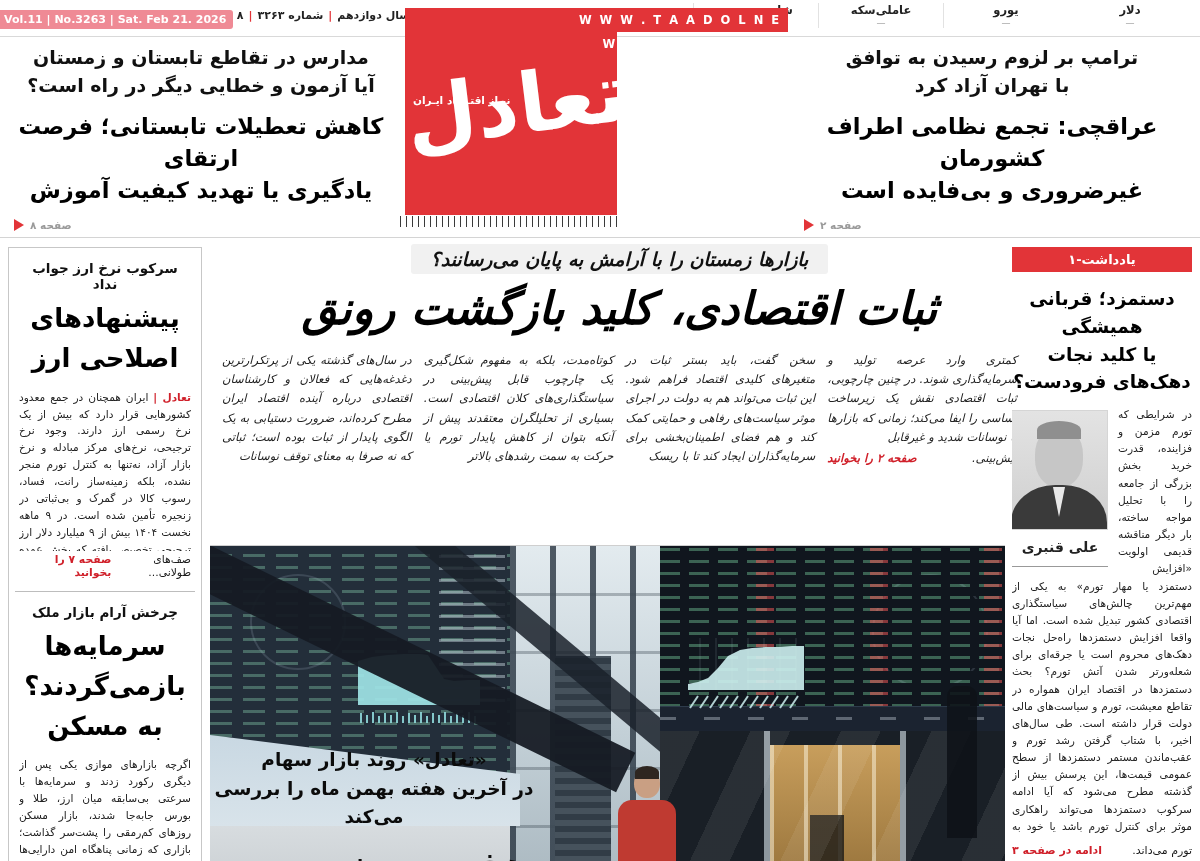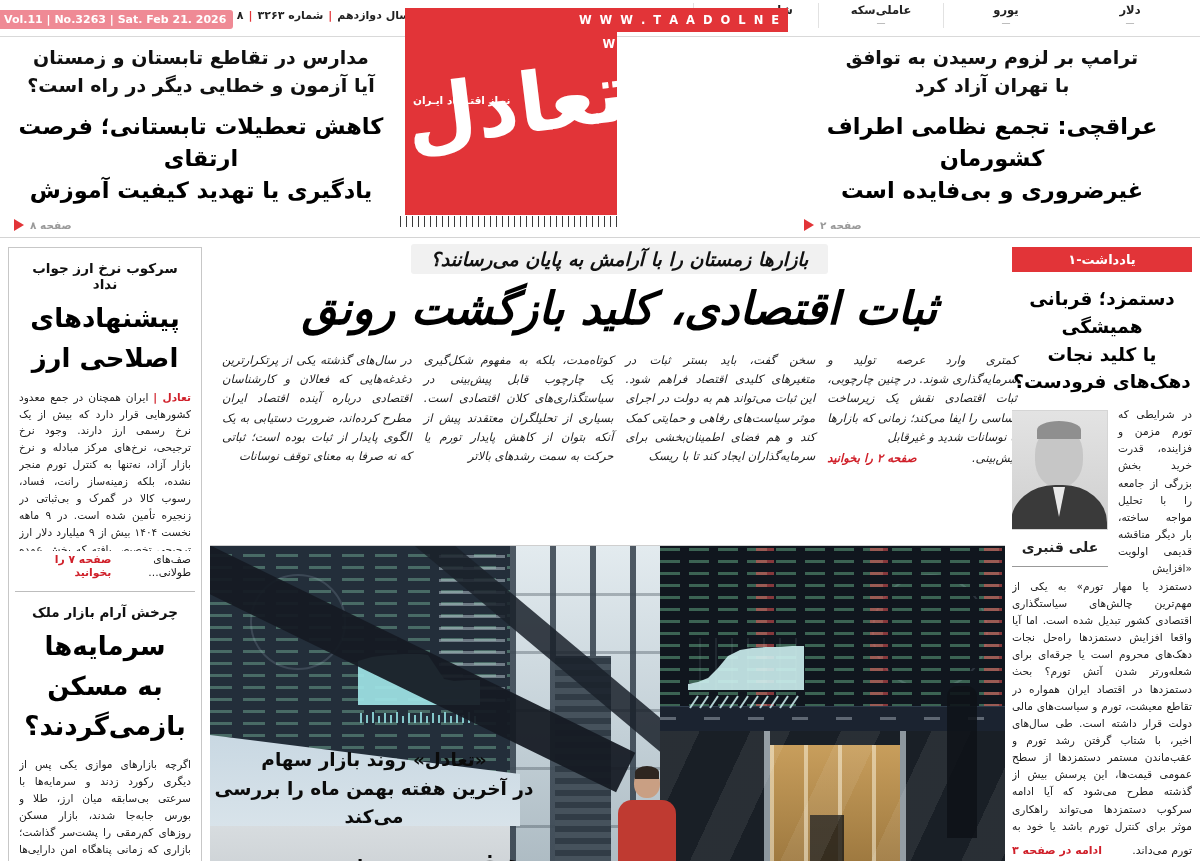--- a/index.html
+++ b/index.html
@@ -355,21 +355,21 @@
       <span class="red-link">صفحه ۷ را بخوانید</span>
     </div>
   </div>
 
   <hr class="art-divider">
 
   <div>
     <div class="art-kicker">چرخش آرام بازار ملک</div>
     <div class="art-headline">
       <div>سرمایه‌ها</div>
+      <div>بازمی‌گردند؟</div>
       <div>به مسکن</div>
-      <div>بازمی‌گردند؟</div>
     </div>
     <div class="art-body body-a2">
       <span>اگرچه بازارهای موازی یکی پس از دیگری رکورد زدند و سرمایه‌ها با سرعتی بی‌سابقه میان ارز، طلا و بورس جابه‌جا شدند، بازار مسکن روزهای کم‌رمقی را پشت‌سر گذاشت؛ بازاری که زمانی پناهگاه امن دارایی‌ها بود، حالا با کاهش ساخت‌وساز و افت سرمایه‌گذاری دست‌وپنجه نرم می‌کند. با این حال، در حالی که آمارها از رکود دو تا سه ساله حکایت دارند، برخی نشانه‌ها از تحرک دوباره پروژه‌ها و احتمال چرخش سرمایه‌ها به سمت ملک خبر</span>
     </div>
 
   </div>
 </div>
 
 </body></html>

